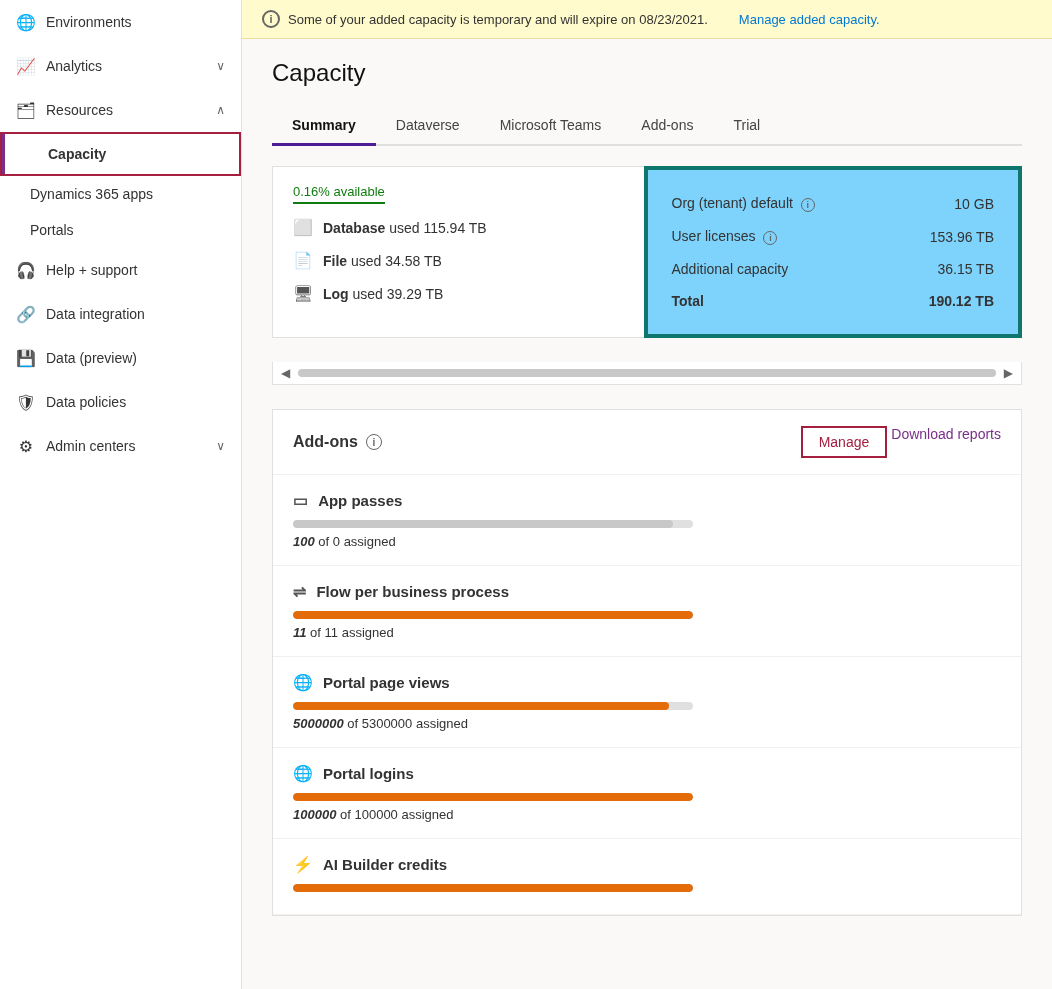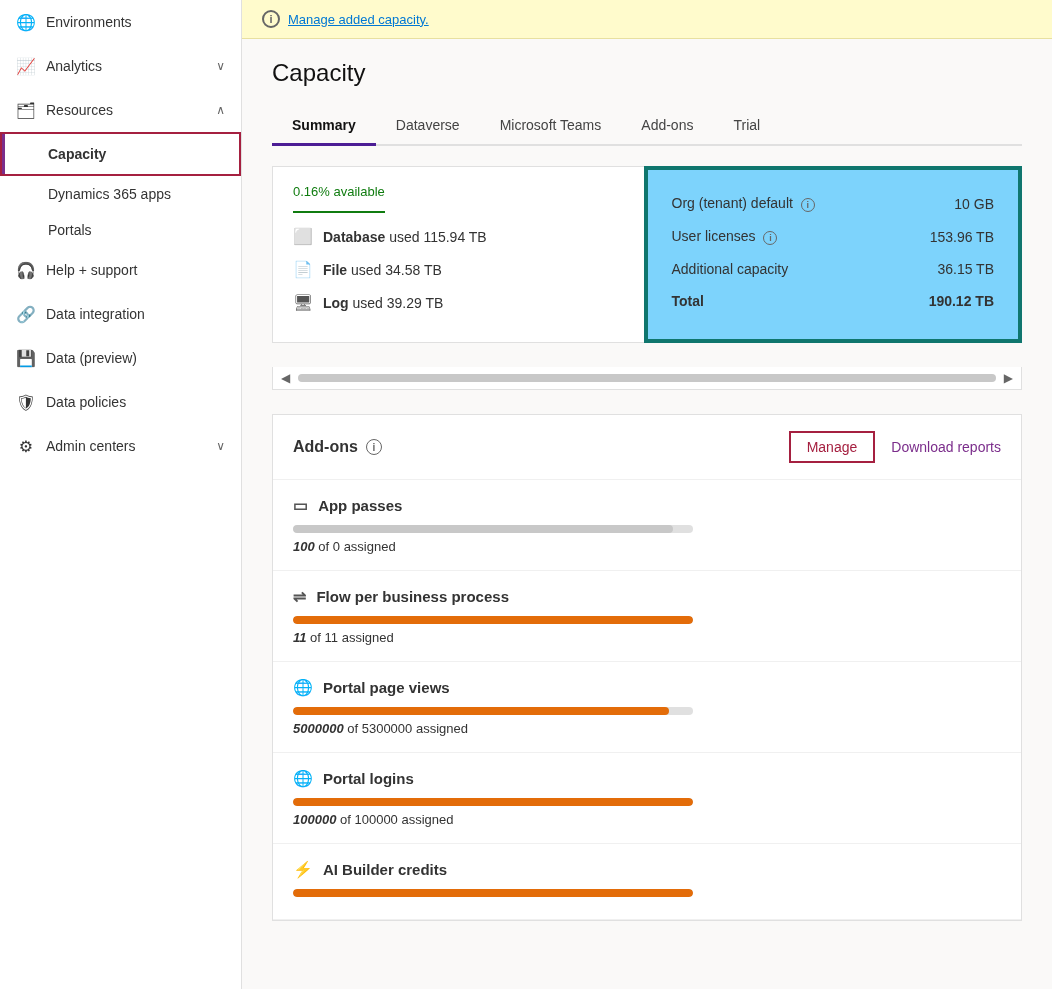--- a/index.html
+++ b/index.html
@@ -47,21 +47,21 @@
       justify-content: center;
       flex-shrink: 0;
       font-size: 16px;
     }
     .sidebar-item .chevron {
       margin-left: auto;
       font-size: 12px;
       color: #666;
     }
     .sidebar-subitem {
-      padding: 10px 16px 10px 48px;
+      padding: 10px 16px 10px 30px;
       cursor: pointer;
       color: #333;
       font-size: 14px;
     }
 
     
     .main {
       flex: 1;
       display: flex;
       flex-direction: column;
@@ -86,21 +86,21 @@
       border: 2px solid #666;
       border-radius: 50%;
       display: flex;
       align-items: center;
       justify-content: center;
       font-size: 11px;
       font-weight: bold;
       color: #666;
       flex-shrink: 0;
     }
-    .banner a { color: #0078d4; text-decoration: underline; cursor: pointer; }
+    .banner a { color: #0078d4; cursor: pointer; margin-left: 23px; }
 
     
     .content {
       padding: 20px 30px;
       flex: 1;
     }
     .page-title {
       font-size: 24px;
       font-weight: 400;
       margin-bottom: 20px;
@@ -141,21 +141,21 @@
       padding: 16px 20px;
       flex: 1;
     }
     .summary-card:first-child { border-right: none; }
     .avail-pct {
       color: #107c10;
       font-size: 13px;
       margin-bottom: 14px;
       border-bottom: 2px solid #107c10;
       display: inline-block;
-      padding-bottom: 12px;
+      padding-bottom: 3px;
     }
     .storage-row {
       display: flex;
       align-items: center;
       gap: 10px;
       margin-bottom: 14px;
       font-size: 14px;
     }
     .storage-row .s-icon {
       font-size: 16px;
@@ -220,22 +220,22 @@
       border-radius: 50%;
       display: flex;
       align-items: center;
       justify-content: center;
       font-size: 10px;
       font-weight: bold;
       color: #666;
     }
     .addons-actions {
       display: flex;
-      align-items: center;
-      gap: 16px;
+      align-items: flex-start;
+      gap: 4px;
     }
     .manage-btn {
       border: 2px solid #a52040;
       color: #a52040;
       background: #fff;
       padding: 6px 16px;
       cursor: pointer;
       font-size: 14px;
       font-weight: 500;
     }
@@ -337,20 +337,21 @@
     <span class="icon">⚙</span>
     <span>Admin centers</span>
     <span class="chevron">∨</span>
   </div>
 </nav>
 
 <main class="main">
 
   <div class="banner">
     <div class="info-icon">i</div>
+    <span>Some of your added capacity is temporary and will expire on 08/23/2021.</span>
     <a>Manage added capacity.</a>
   </div>
 
   <div class="content">
 
     <h1 class="page-title">Capacity</h1>
 
     <div class="tabs">
       <div class="tab active">Summary</div>
       <div class="tab">Dataverse</div>

